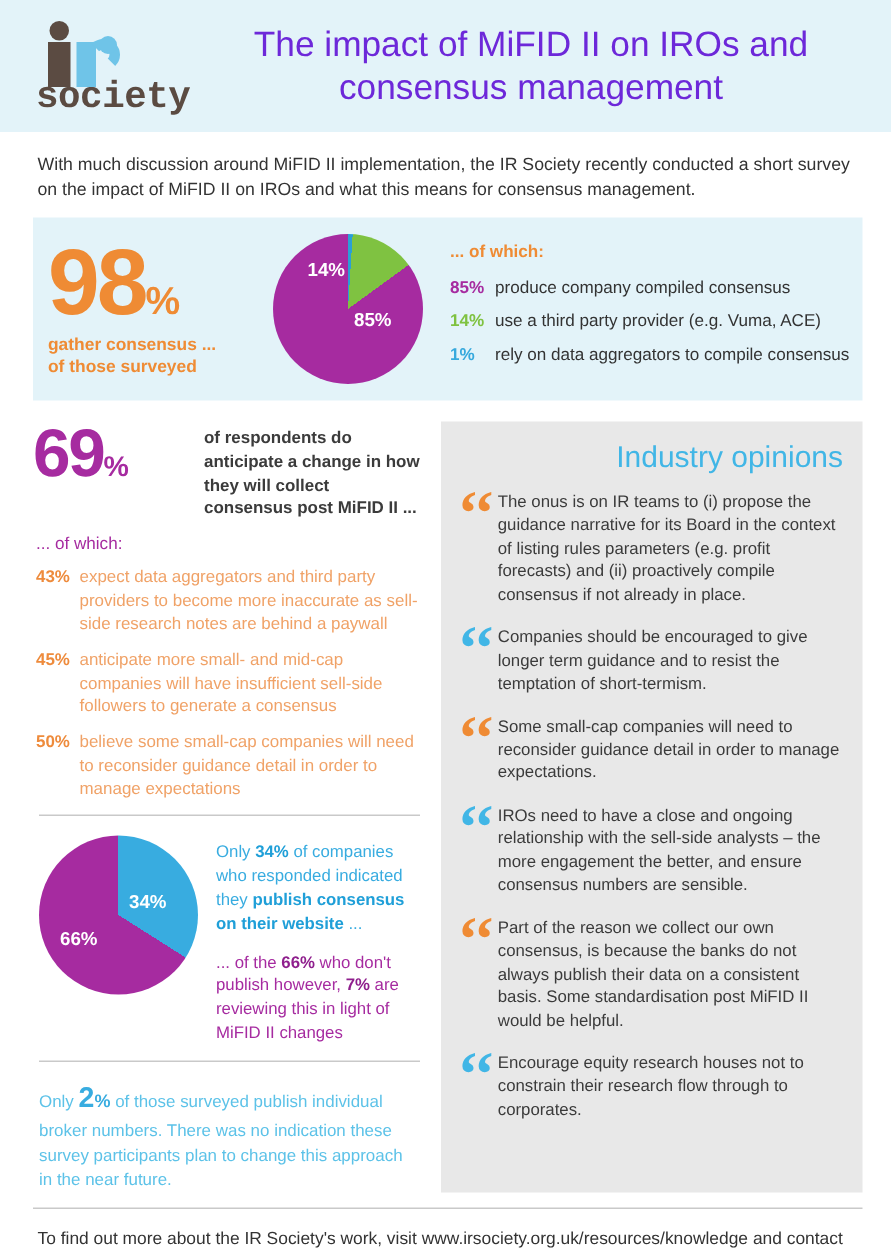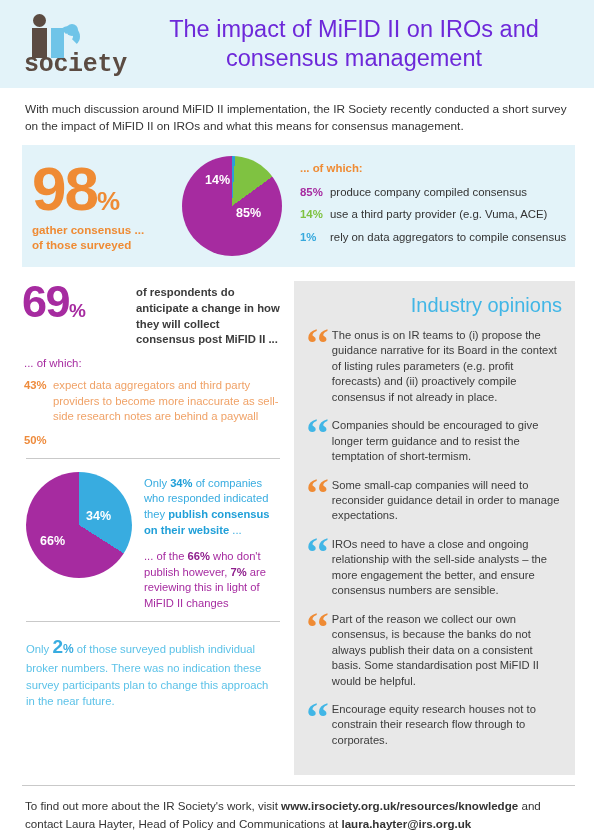--- a/index.html
+++ b/index.html
@@ -346,21 +346,21 @@
     height: 1px;
     background: #c9c9c9;
     margin: 10px 19px 0 22px;
   }
   .footer {
     padding: 11px 22px 0 25px;
     font-size: 11.6px;
     line-height: 1.5;
     color: #333333;
   }
-  .footer b { font-weight: bold; }
+  .footer b { font-weight: normal; }
 </style>
 </head>
 <body>
 
 <div class="header">
   <div class="logo">
     <div class="logo-mark">
       <div class="logo-i-dot"></div>
       <div class="logo-i-stem"></div>
       <div class="logo-r-stem"></div>
@@ -417,21 +417,26 @@
     </div>
 
     <div class="ofwhich-purple">... of which:</div>
 
     <div class="bullets">
       <div class="b-row">
         <span class="b-pct">43%</span>
         <span>expect data aggregators and third party providers to become more inaccurate as sell-side research notes are behind a paywall</span>
       </div>
       <div class="b-row">
+        <span class="b-pct">45%</span>
+        <span>anticipate more small- and mid-cap companies will have insufficient sell-side followers to generate a consensus</span>
+      </div>
+      <div class="b-row">
         <span class="b-pct">50%</span>
+        <span>believe some small-cap companies will need to reconsider guidance detail in order to manage expectations</span>
       </div>
     </div>
 
     <div class="divider"></div>
 
     <div class="pie2-block">
       <div class="pie2-wrap">
         <div class="pie2"></div>
         <div class="pie-lbl p2-34">34%</div>
         <div class="pie-lbl p2-66">66%</div>

